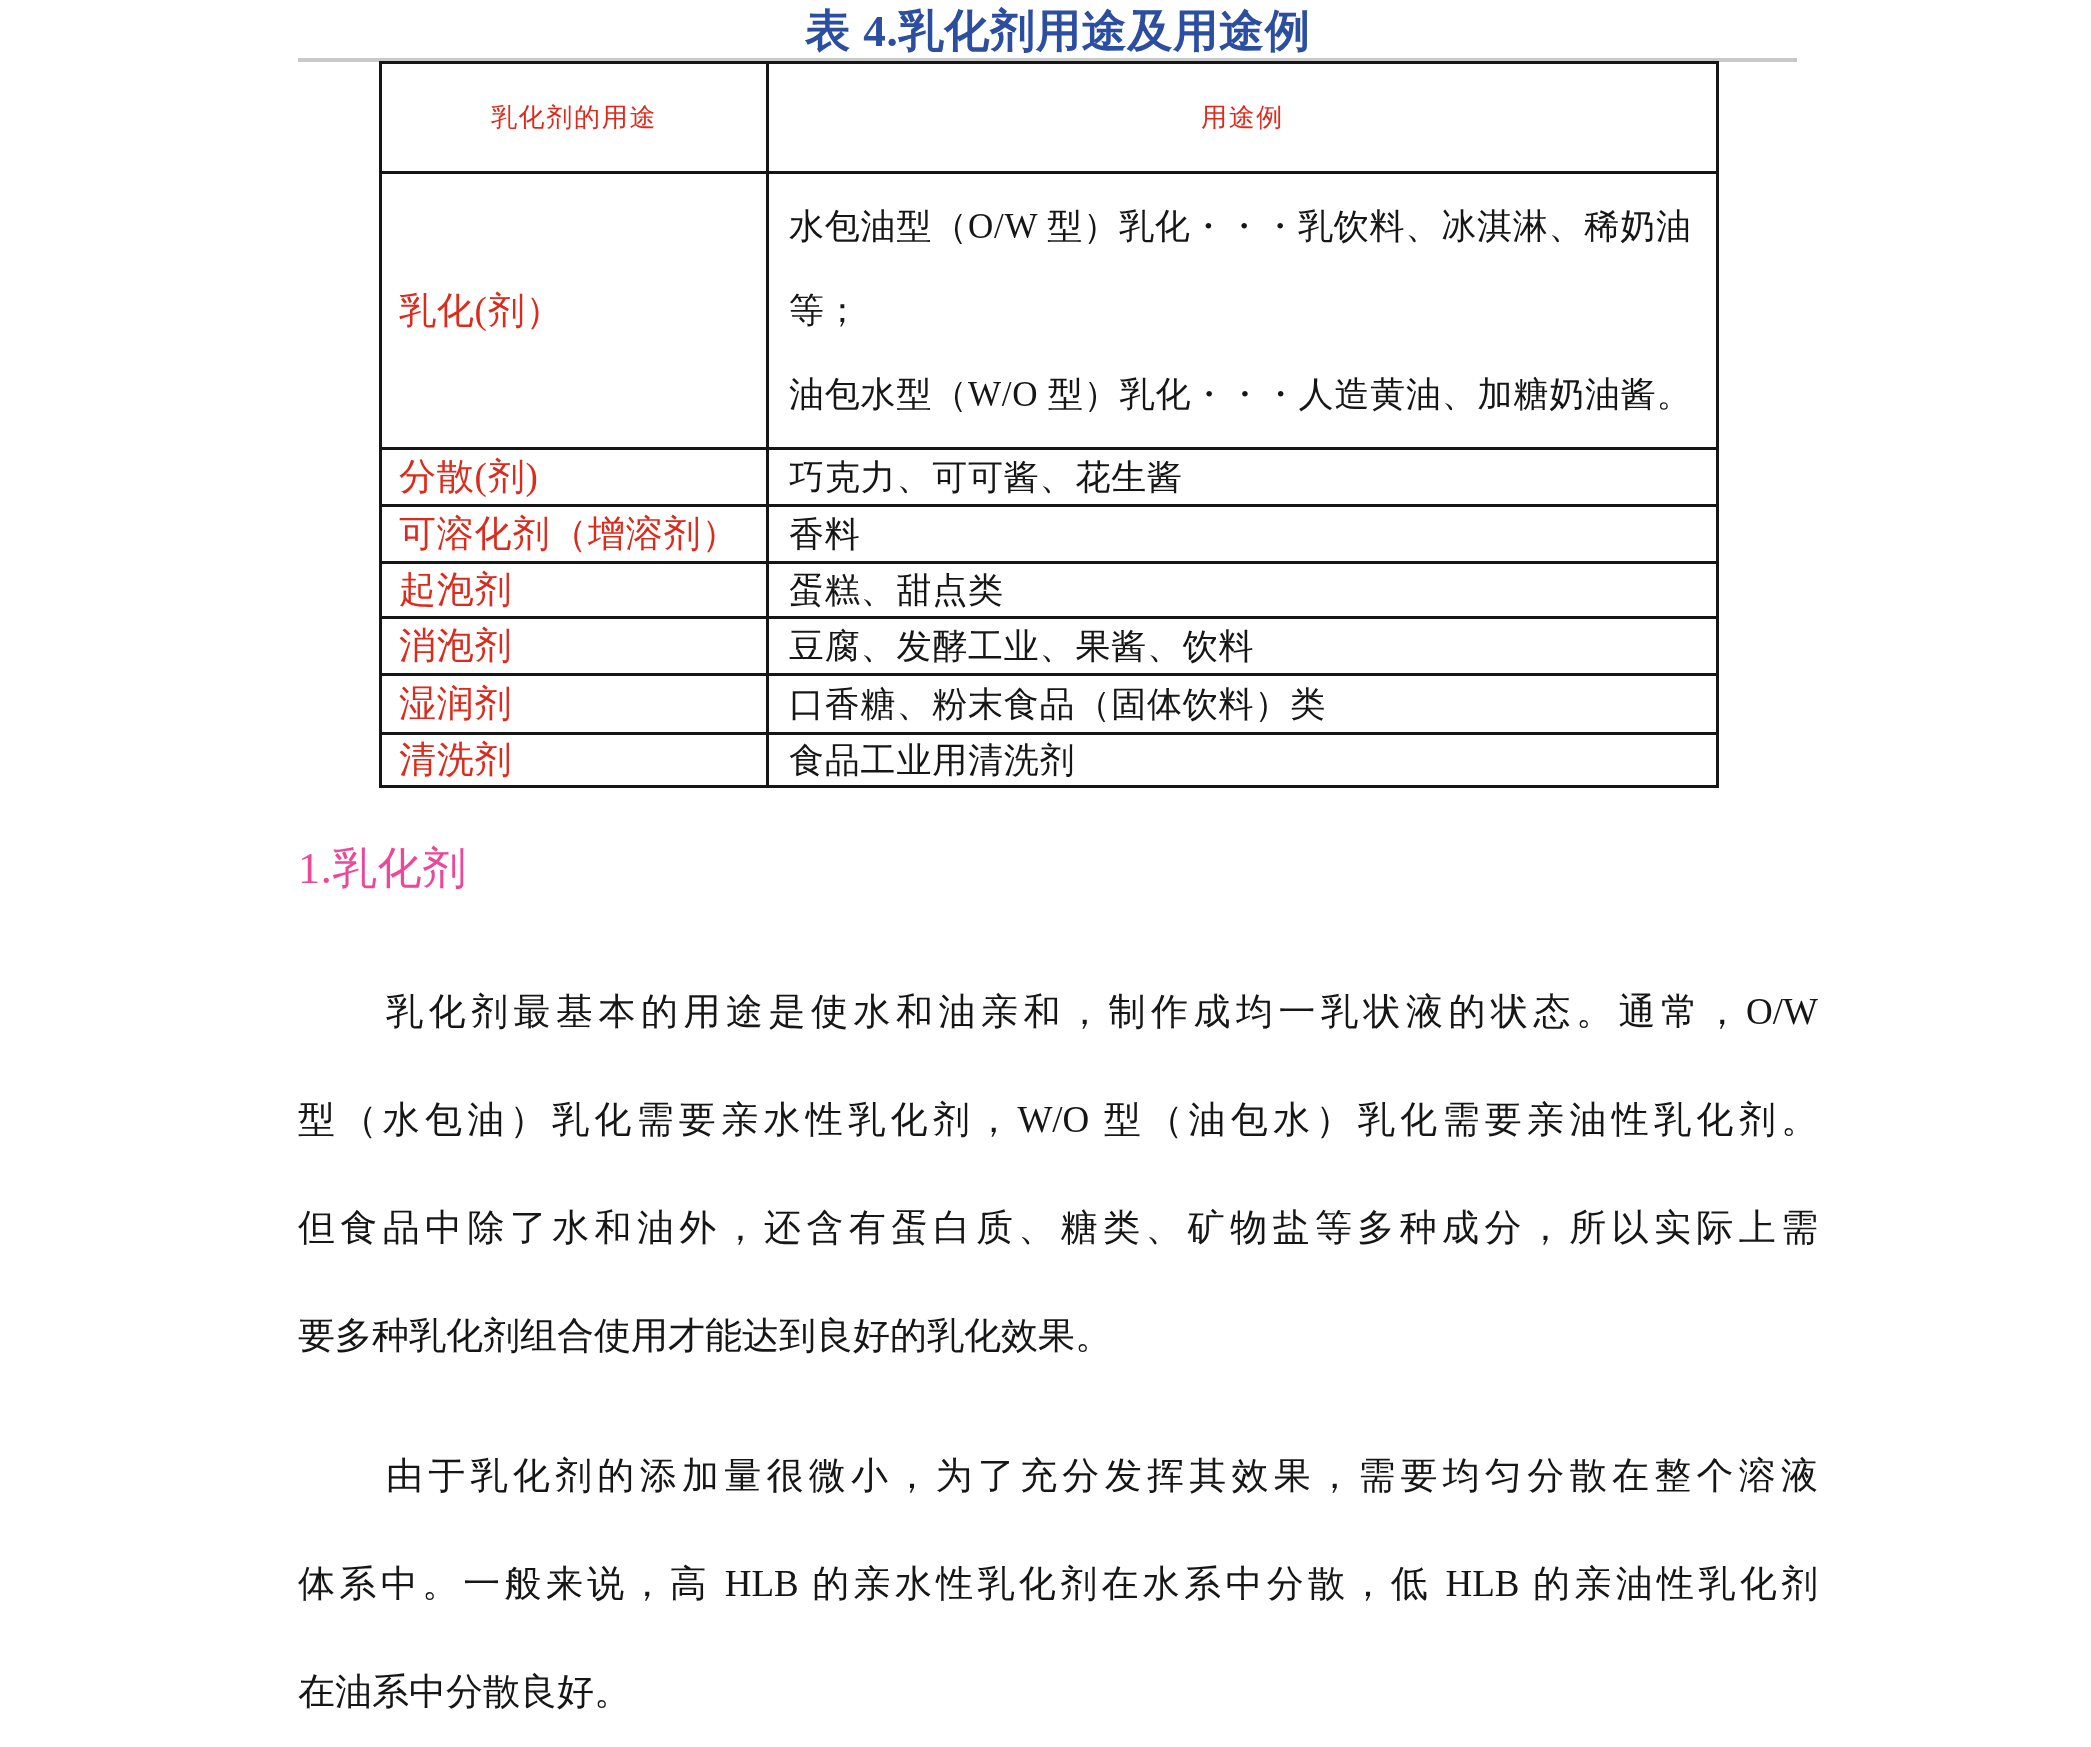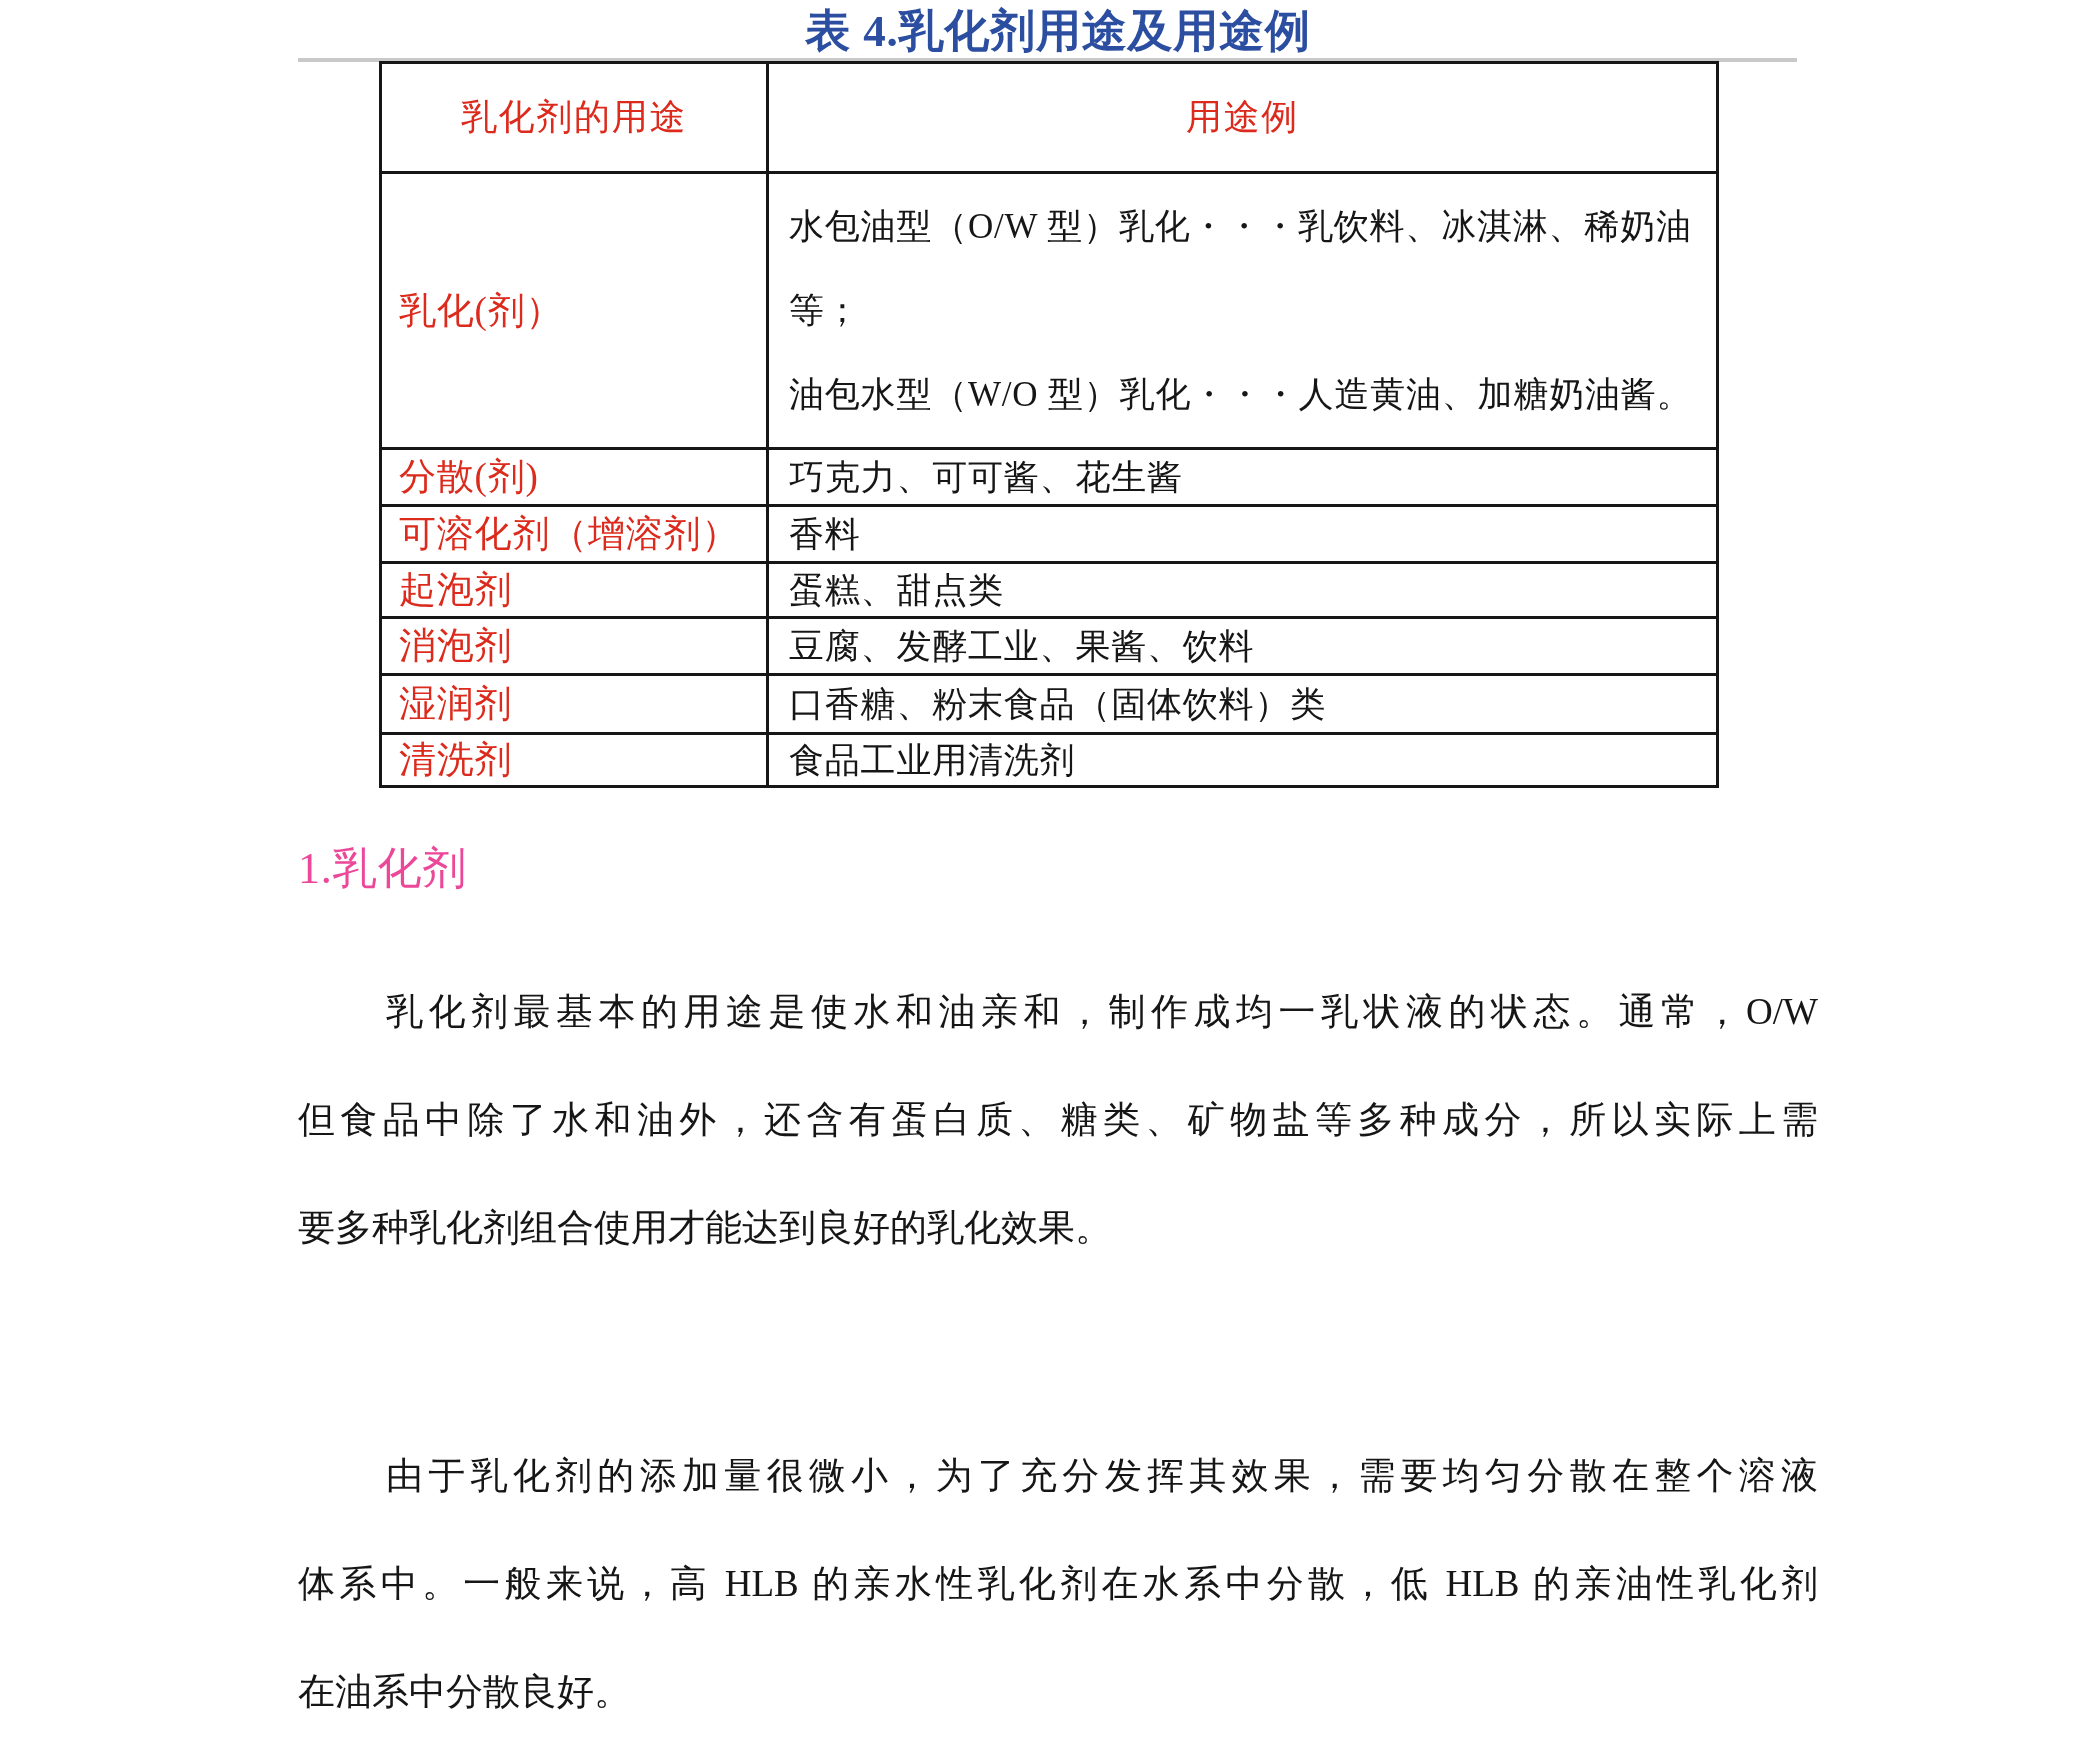--- a/index.html
+++ b/index.html
@@ -49,21 +49,21 @@
     border: 3.4px solid #161616;
     vertical-align: middle;
     font-weight: normal;
   }
   col.c1 { width: 387px; }
   col.c2 { width: 950px; }
 
   .th-cell {
     text-align: center;
     color: #DC2A1C;
-    font-size: 36px;
+    font-size: 26px;
     font-weight: bold;
     letter-spacing: 1.7px;
     margin-top: 20px;
   }
   .use-cell {
     color: #DC2A1C;
     font-size: 37px;
     font-weight: bold;
     padding-left: 17px;
     letter-spacing: 0.8px;
@@ -162,20 +162,21 @@
         <td class="use-cell">清洗剂</td>
         <td class="ex-cell">食品工业用清洗剂</td>
       </tr>
     </tbody>
   </table>
 
   <div class="section-heading">1.乳化剂</div>
 
   <div class="para" id="para-1">
     <div class="line j indent">乳化剂最基本的用途是使水和油亲和，制作成均一乳状液的状态。通常，O/W</div>
+    <div class="line j">型（水包油）乳化需要亲水性乳化剂，W/O 型（油包水）乳化需要亲油性乳化剂。</div>
     <div class="line j">但食品中除了水和油外，还含有蛋白质、糖类、矿物盐等多种成分，所以实际上需</div>
     <div class="line">要多种乳化剂组合使用才能达到良好的乳化效果。</div>
   </div>
 
   <div class="para" id="para-2">
     <div class="line j indent">由于乳化剂的添加量很微小，为了充分发挥其效果，需要均匀分散在整个溶液</div>
     <div class="line j">体系中。一般来说，高 HLB 的亲水性乳化剂在水系中分散，低 HLB 的亲油性乳化剂</div>
     <div class="line">在油系中分散良好。</div>
   </div>
 

